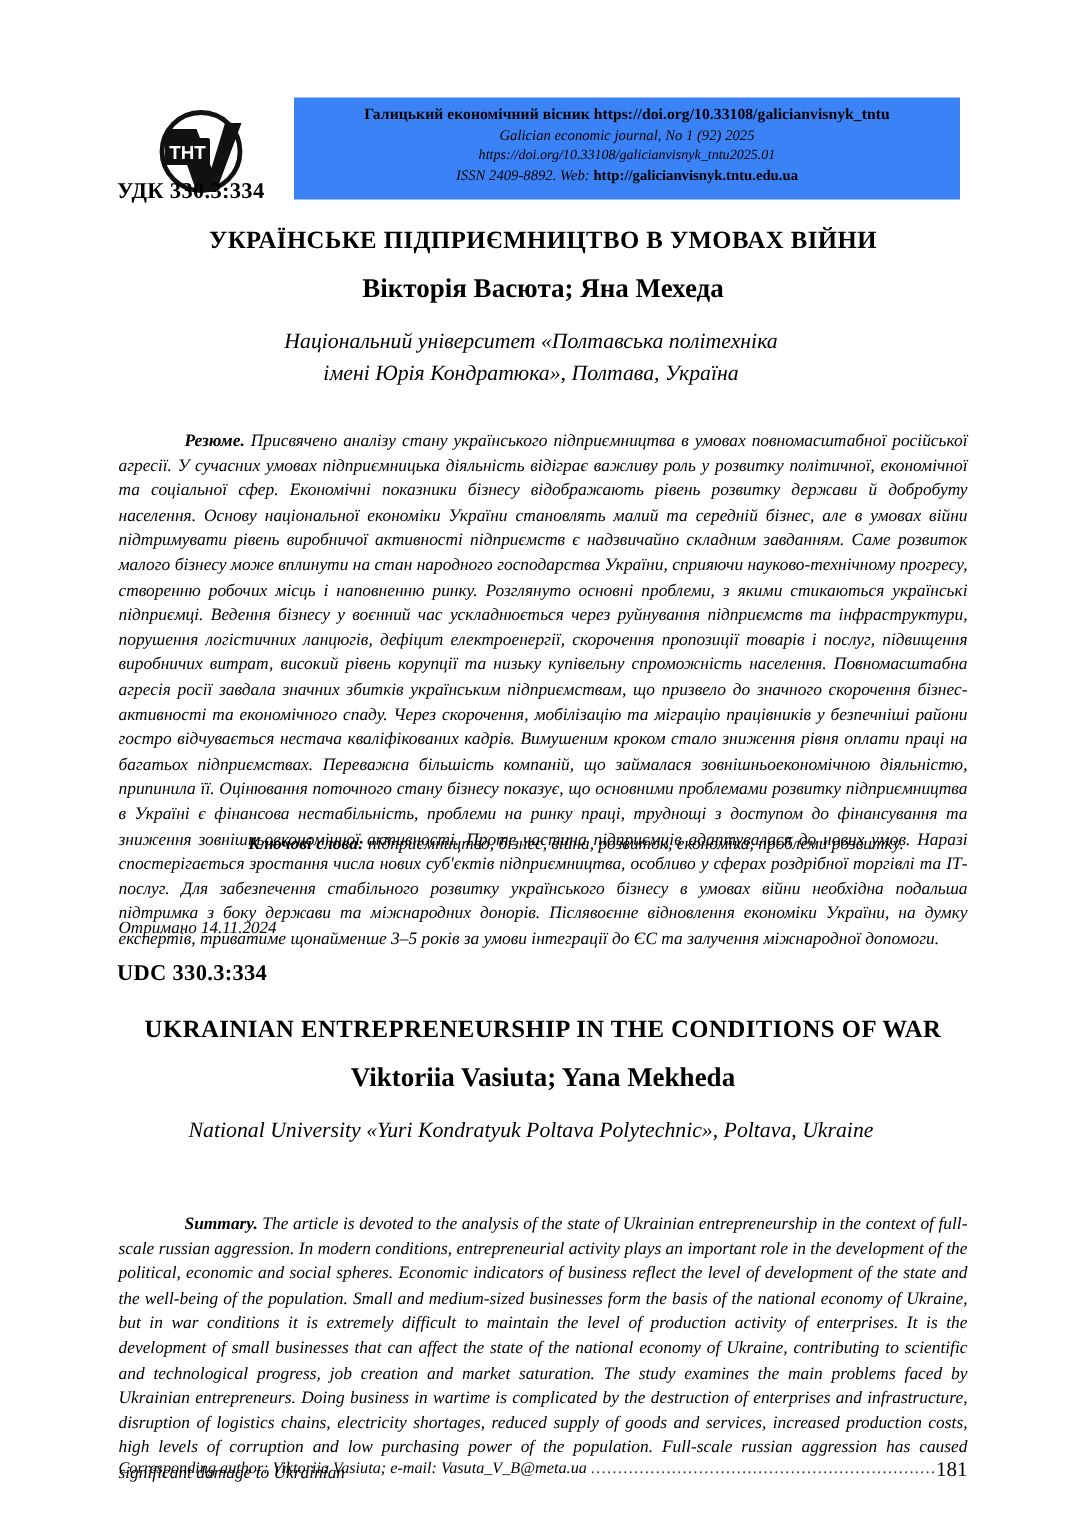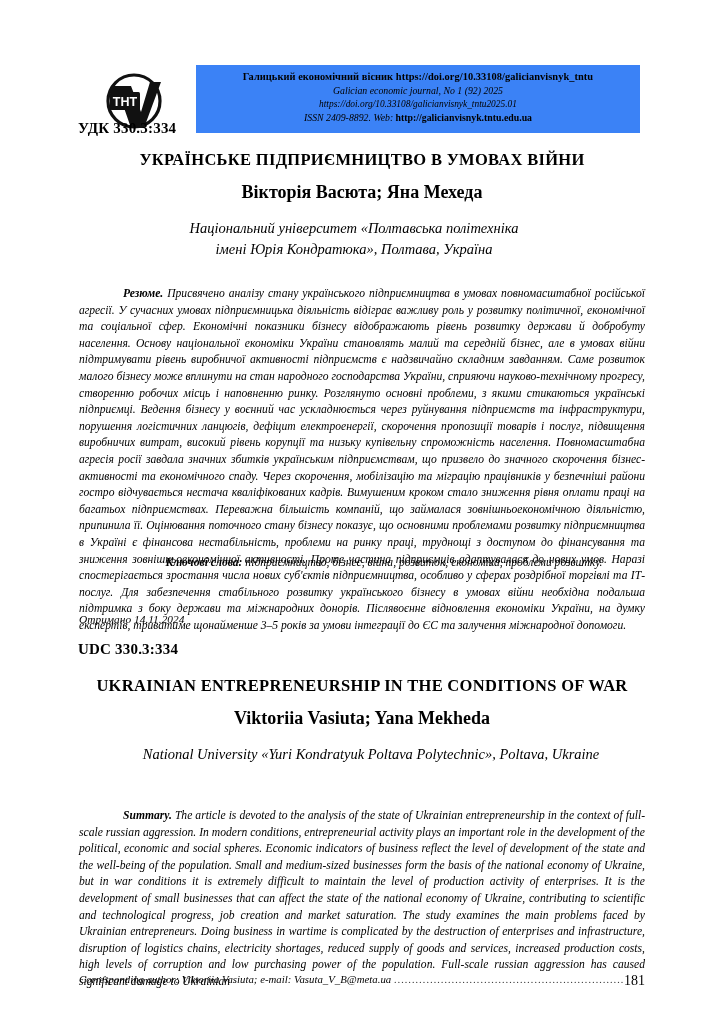--- a/index.html
+++ b/index.html
@@ -119,21 +119,21 @@
   .affiliation {
     position: absolute;
     left: 0;
     width: 708px;
     text-align: center;
     font-style: italic;
     font-size: 14.5px;
     line-height: 21px;
   }
   .affiliation-ua { top: 218px; }
-  .affiliation-en { top: 744px; margin-left: 17px; }
+  .affiliation-en { top: 744px; }
 
   
   .abstract {
     position: absolute;
     left: 79px;
     width: 566px;
     text-align: justify;
     font-style: italic;
     font-size: 11.6px;
     line-height: 16.6px;

